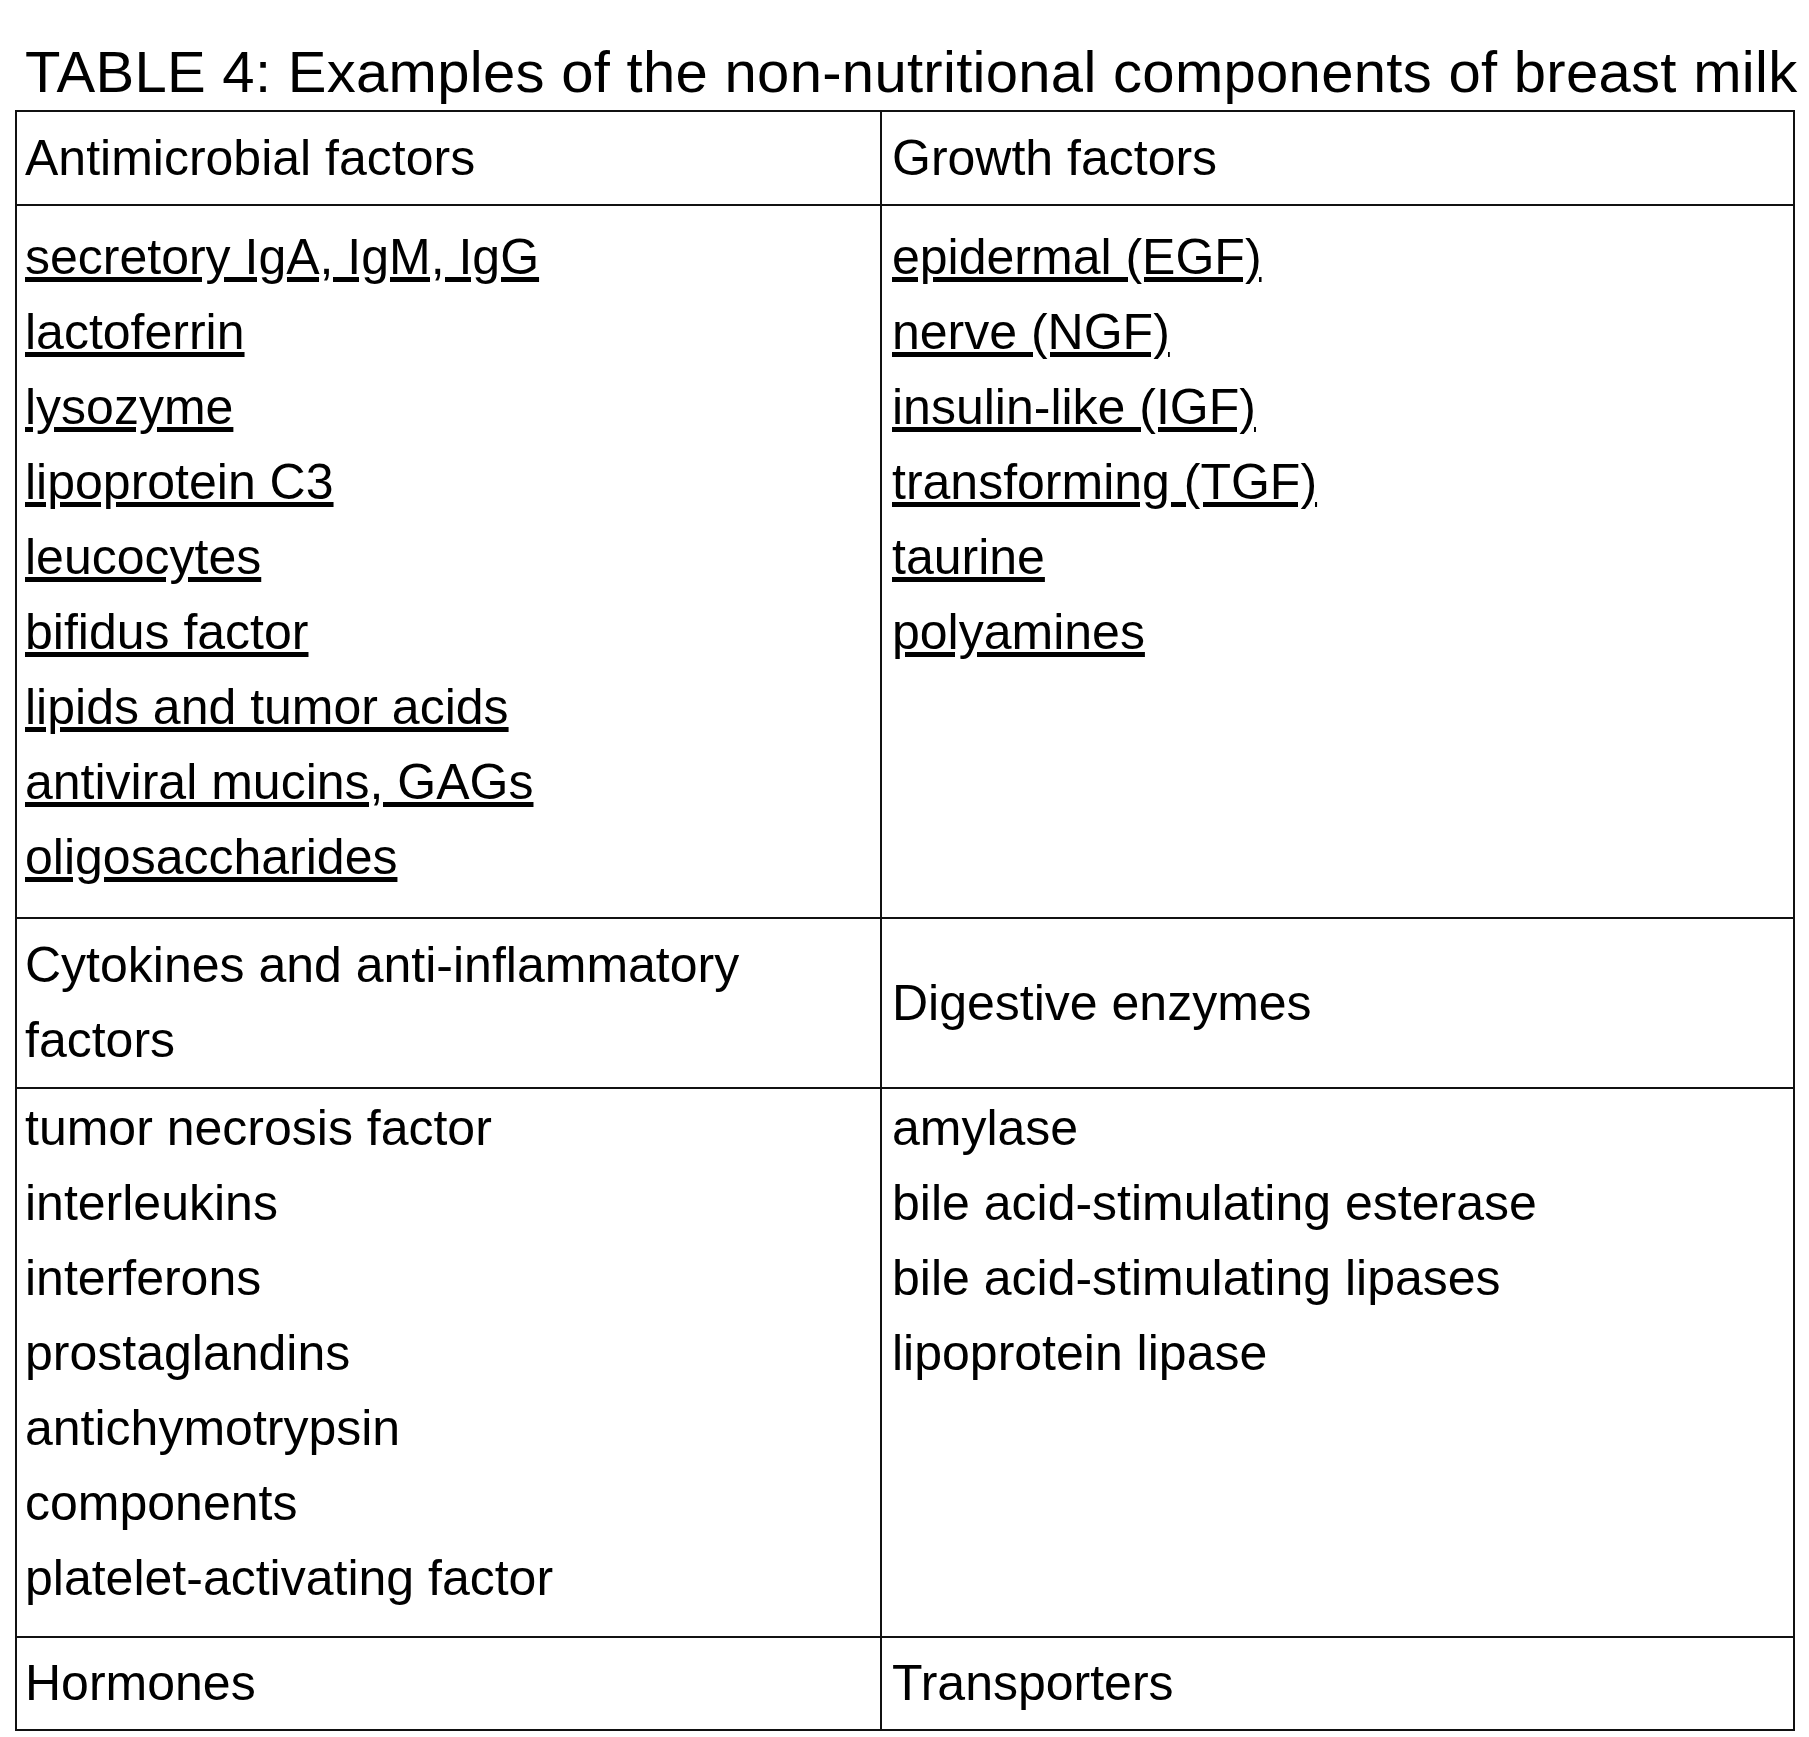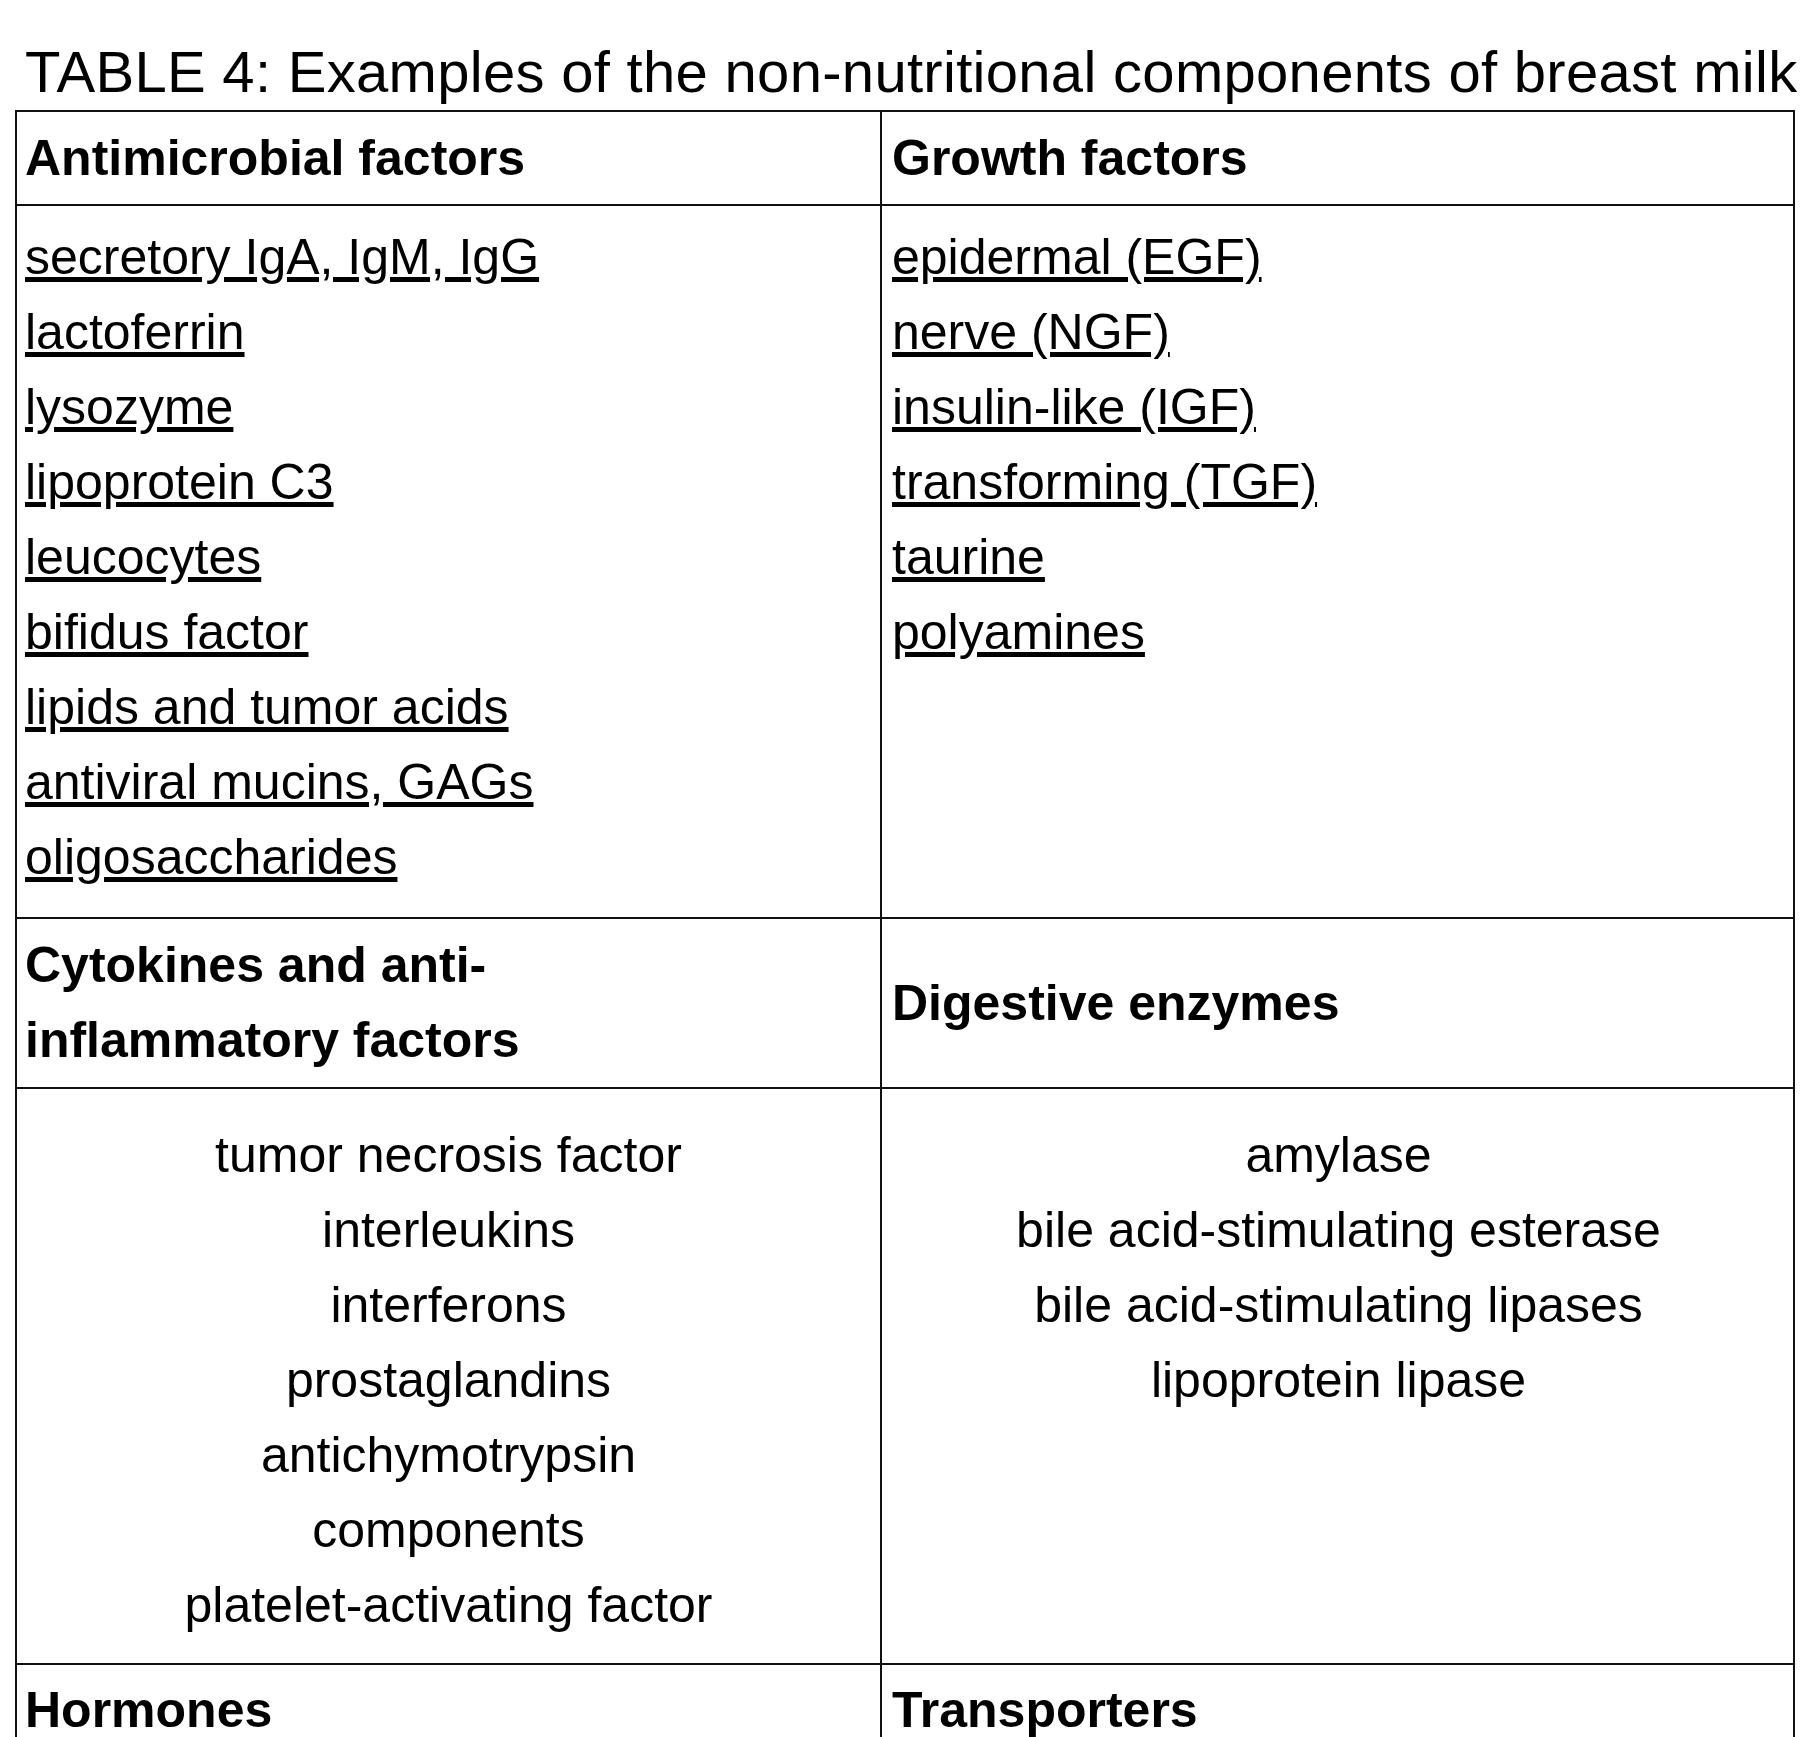--- a/index.html
+++ b/index.html
@@ -35,28 +35,28 @@
   .table td {
     border: 2px solid #111111;
     vertical-align: top;
     font-size: 50px;
     line-height: 75px;
     padding: 0 8px;
   }
   .table col.c1 { width: 865px; }
   .table col.c2 { width: 913px; }
   .head td {
-    font-weight: bold;
+    font-weight: normal;
     vertical-align: middle;
   }
   .head1 td { height: 92px; }
   .head2 td { height: 168px; }
   .head3 td { height: 91px; }
   .body1 td { height: 693px; padding-top: 14px; padding-bottom: 4px; text-decoration: underline; }
-  .body2 td { height: 541px; padding-top: 29px; padding-bottom: 4px; text-align: center; }
+  .body2 td { height: 541px; padding-top: 2px; padding-bottom: 4px; }
   .table td.right { padding-left: 10px; }
   .item {
     display: block;
     white-space: nowrap;
   }
 </style>
 </head>
 <body>
 
 <div class="title">TABLE 4:  Examples of the non-nutritional components of breast milk</div>

